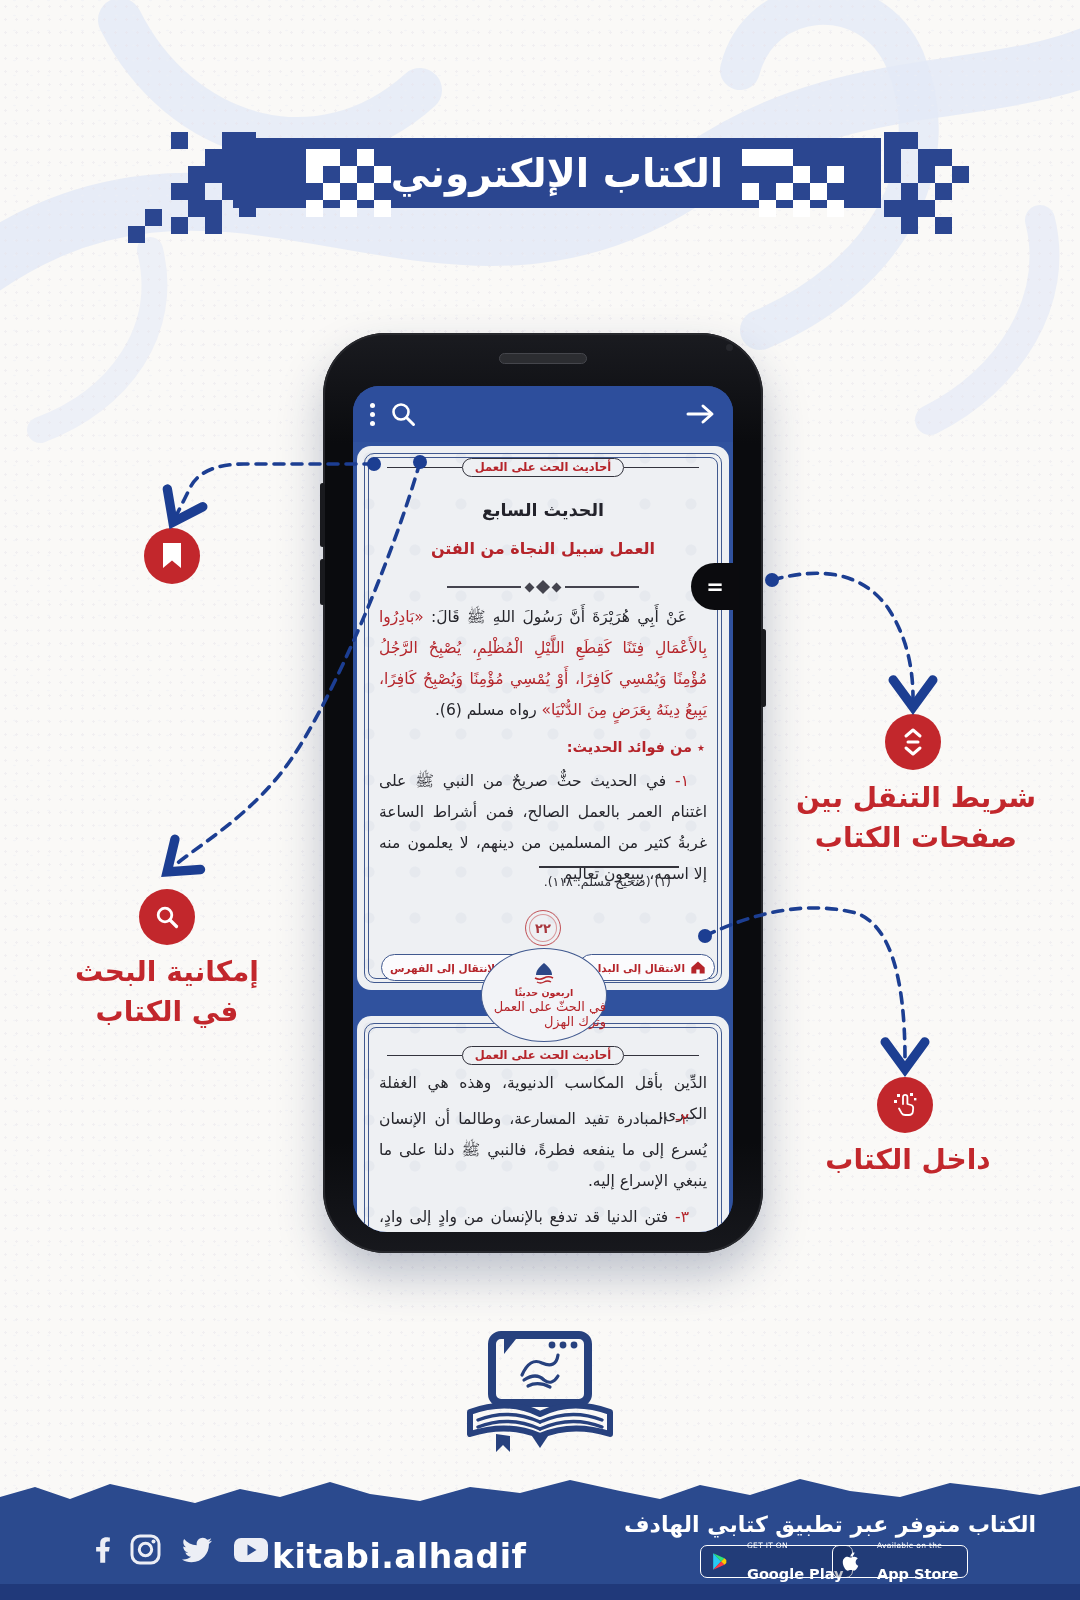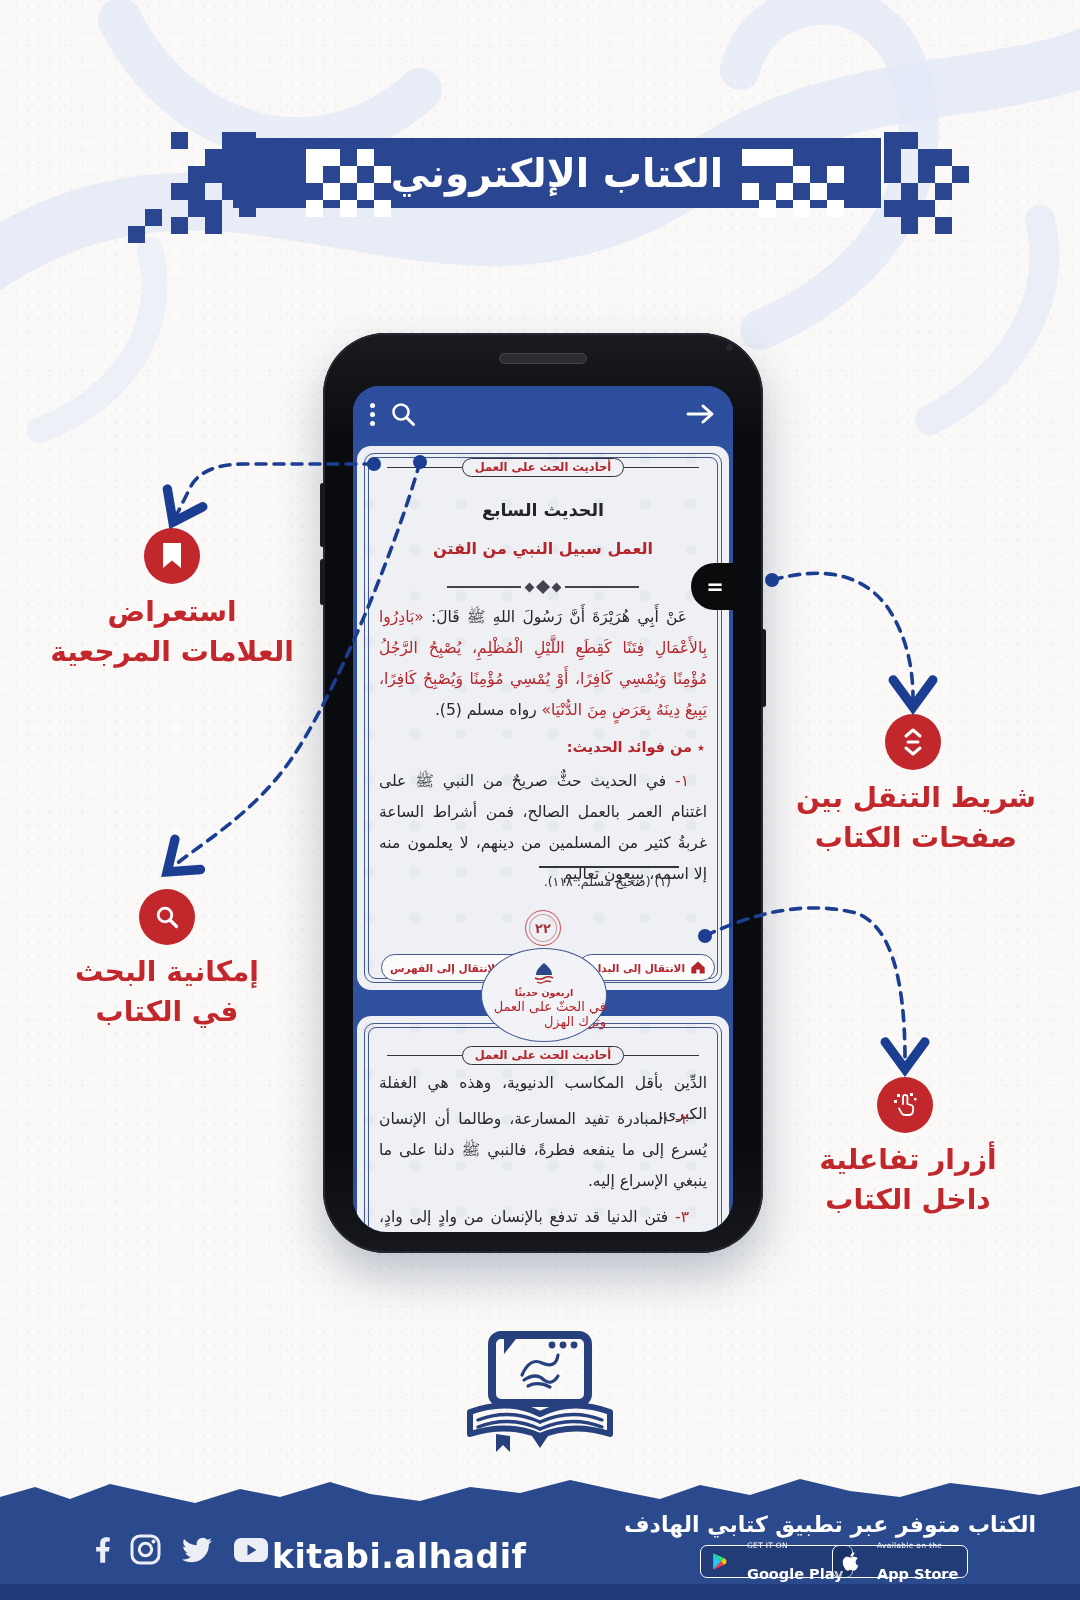--- a/index.html
+++ b/index.html
@@ -198,29 +198,29 @@
       <div class="book-area">
 
         <div class="page page1">
           <div class="page-frame"></div>
           <div class="cartouche-row" style="top:12px;">
             <div class="ln"></div>
             <div class="cartouche">أحاديث الحث على العمل</div>
             <div class="ln"></div>
           </div>
           <div class="p1-title">الحديث السابع</div>
-          <div class="p1-subtitle">العمل سبيل النبي من الفتن</div>
+          <div class="p1-subtitle">العمل سبيل النجاة من الفتن</div>
           <div class="divider">
             <div class="ln"></div>
               <b></b>
               <b class="big"></b>
               <b></b>
               <div class="ln"></div>
           </div>
-          <p class="para hadith"><span>عَنْ أَبِي هُرَيْرَةَ أَنَّ رَسُولَ اللهِ ﷺ قَالَ: </span><span class="red">«بَادِرُوا بِالأَعْمَالِ فِتَنًا كَقِطَعِ اللَّيْلِ الْمُظْلِمِ، يُصْبِحُ الرَّجُلُ مُؤْمِنًا وَيُمْسِي كَافِرًا، أَوْ يُمْسِي مُؤْمِنًا وَيُصْبِحُ كَافِرًا، يَبِيعُ دِينَهُ بِعَرَضٍ مِنَ الدُّنْيَا»</span><span> رواه مسلم (5).</span></p>
+          <p class="para hadith"><span>عَنْ أَبِي هُرَيْرَةَ أَنَّ رَسُولَ اللهِ ﷺ قَالَ: </span><span class="red">«بَادِرُوا بِالأَعْمَالِ فِتَنًا كَقِطَعِ اللَّيْلِ الْمُظْلِمِ، يُصْبِحُ الرَّجُلُ مُؤْمِنًا وَيُمْسِي كَافِرًا، أَوْ يُمْسِي مُؤْمِنًا وَيُصْبِحُ كَافِرًا، يَبِيعُ دِينَهُ بِعَرَضٍ مِنَ الدُّنْيَا»</span><span> رواه مسلم (6).</span></p>
           <div class="benefits-h">٭ من فوائد الحديث:</div>
           <p class="para benefit1"><span class="red">١- </span><span>في الحديث حثٌّ صريحٌ من النبي ﷺ على اغتنام العمر بالعمل الصالح، فمن أشراط الساعة غربةُ كثير من المسلمين من دينهم، لا يعلمون منه إلا اسمه، يبيعون تعاليم</span></p>
           <div class="fn-rule"></div>
           <div class="footnote">(١) (صحيح مسلم: ١١٨).</div>
           <div class="medallion">
               <span>٢٢</span>
             </div>
 
           <div class="nav-pill pill-index">
             <svg width="15" height="15" viewBox="0 0 15 15">
@@ -266,24 +266,20 @@
     <div class="handle-tab">
       <span>=</span>
     </div>
   </div>
 
   <div class="ann-circle" style="left:144px; top:528px;">
     <svg width="22" height="28" viewBox="0 0 22 28">
       <path d="M2 1 H20 V26 L11 18.5 L2 26 Z" fill="#fff"></path>
     </svg>
   </div>
-  <div class="ann-label" style="left:37px; top:592px;">
-    <span style="display:block">استعراض</span>
-    <span style="display:block">العلامات المرجعية</span>
-  </div>
 
   <div class="ann-circle" style="left:139px; top:889px;">
     <svg width="26" height="26" viewBox="0 0 26 26">
       <circle cx="11" cy="11" r="6.8" fill="none" stroke="#fff" stroke-width="2.8"></circle>
       <line x1="16" y1="16" x2="22.5" y2="22.5" stroke="#fff" stroke-width="3.2" stroke-linecap="round"></line>
     </svg>
   </div>
   <div class="ann-label" style="left:32px; top:952px;">
     <span style="display:block">إمكانية البحث</span>
     <span style="display:block">في الكتاب</span>
@@ -306,21 +302,20 @@
       <g fill="none" stroke="#fff" stroke-width="1.8" stroke-linecap="round" stroke-linejoin="round">
         <path d="M13 14 V7 a2.2 2.2 0 0 1 4.4 0 v7 l3.6 1 a3 3 0 0 1 2.2 3 l-.3 3.4 a4 4 0 0 1 -4 3.6 h-3.6 a4.5 4.5 0 0 1 -3.8 -2.1 L9 18.5"></path>
       </g>
       <rect x="4" y="10" width="3" height="3" fill="#fff"></rect>
       <rect x="7" y="4" width="3" height="3" fill="#fff"></rect>
       <rect x="20" y="3" width="3" height="3" fill="#fff"></rect>
       <rect x="24" y="8" width="2.4" height="2.4" fill="#fff"></rect>
     </svg>
   </div>
   <div class="ann-label" style="left:773px; top:1140px;">
-    <span style="display:block">أزرار تفاعلية</span>
     <span style="display:block">داخل الكتاب</span>
   </div>
 
   <svg class="arrows" width="1080" height="1600" viewBox="0 0 1080 1600">
     <defs>
       <marker id="arr" markerWidth="14" markerHeight="14" refX="7" refY="7" orient="auto">
         <path d="M2,1.5 L9.5,7 L2,12.5" fill="none" stroke="#1c3e92" stroke-width="2.6" stroke-linecap="round"></path>
       </marker>
     </defs>
     <g fill="none" stroke="#1c3e92" stroke-width="3.6" stroke-dasharray="10 8" stroke-linecap="round">

